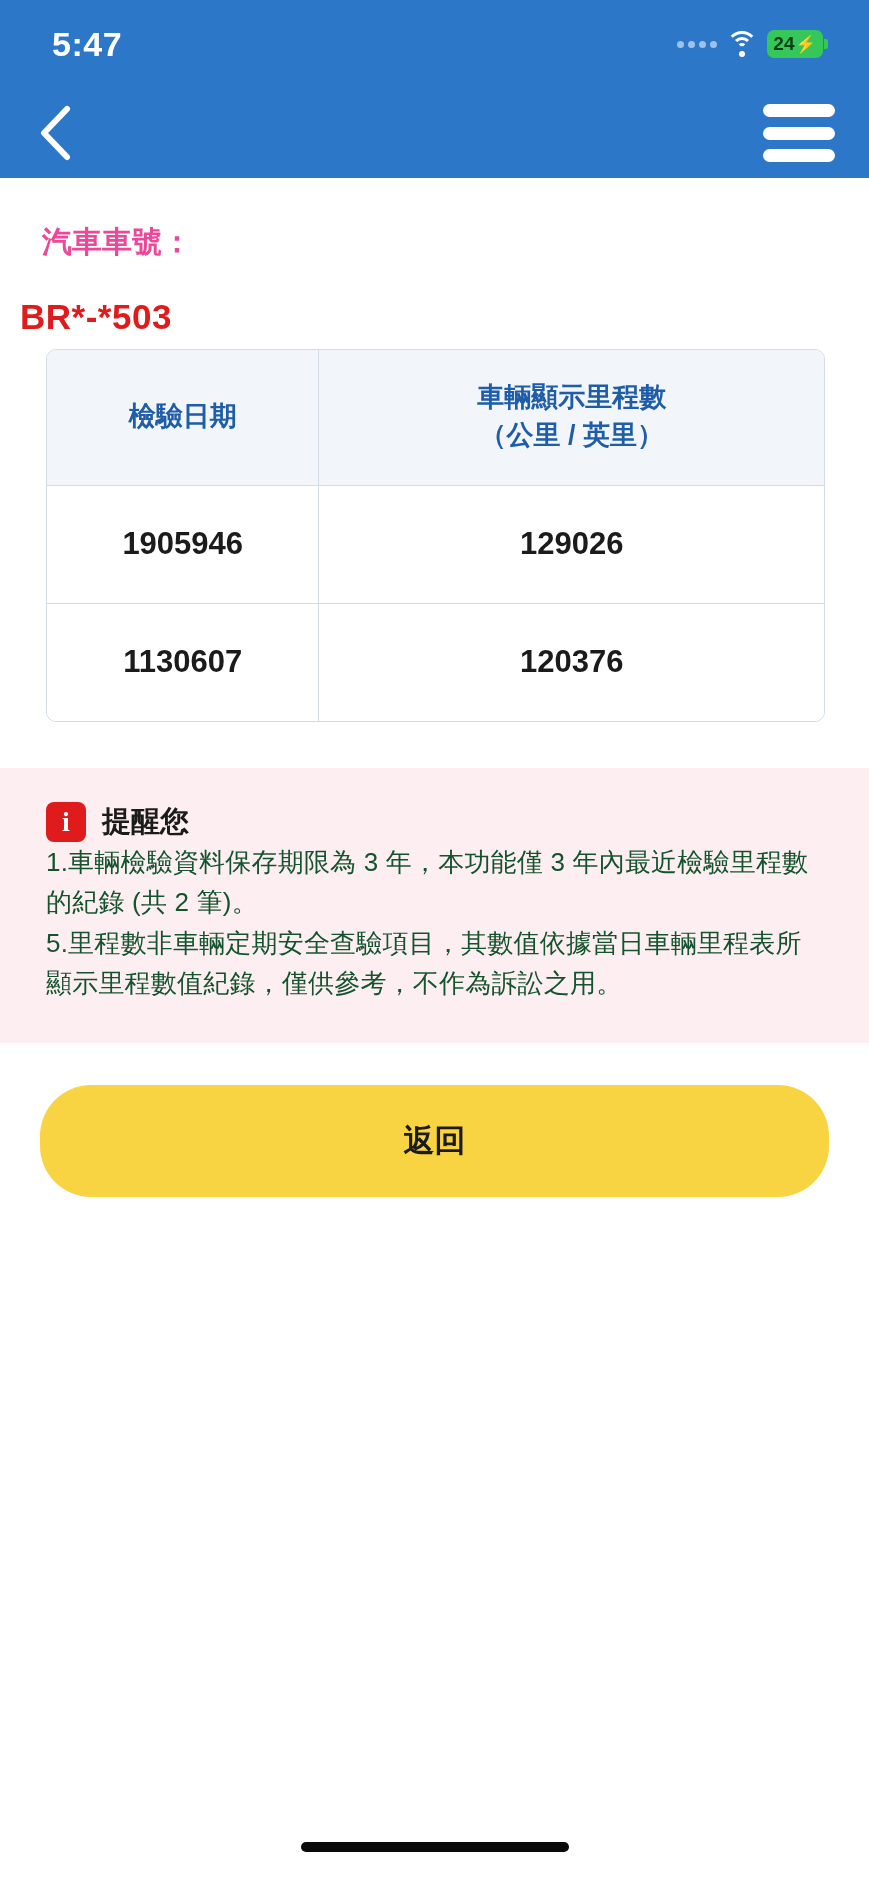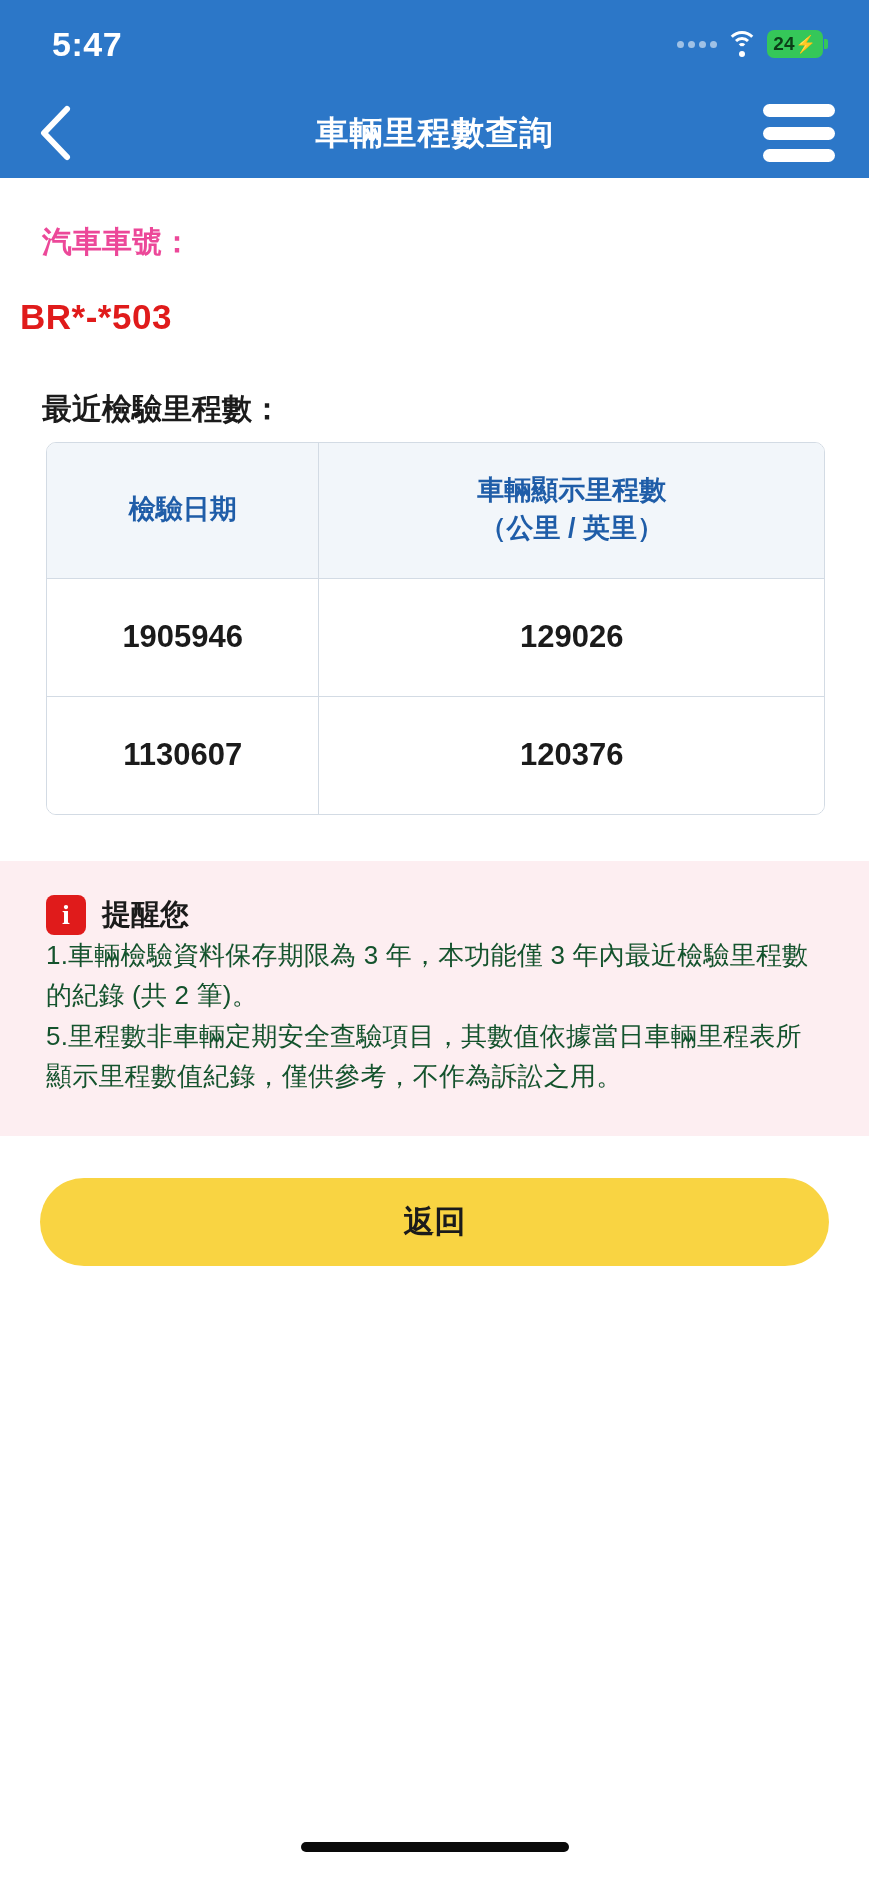--- a/index.html
+++ b/index.html
@@ -228,21 +228,21 @@
     font-weight: normal;
     color: #14532d;
     line-height: 1.55;
     letter-spacing: 0.2px;
   }
 
   
   .btn-wrap { padding: 42px 40px 0 40px; }
   .btn-back {
     width: 100%;
-    height: 88px;
+    height: 112px;
     border-radius: 51px;
     background: #f9d442;
     border: none;
     color: #1b1b1b;
     font-size: 31px;
     font-weight: bold;
     cursor: pointer;
     font-family: Liberation Serif, serif;
   }
 
@@ -289,33 +289,31 @@
   </div>
 
   <div class="navbar">
     <div class="nav-back">
       <span>
         <svg width="36" height="58" viewBox="0 0 36 58" fill="none">
           <path d="M30 5 L7 29 L30 53" stroke="#ffffff" stroke-width="6" stroke-linecap="round" stroke-linejoin="round"></path>
         </svg>
       </span>
     </div>
-    <div class="nav-title">車輛里程數查詢</div>
     <div class="nav-menu">
         <i></i>
         <i></i>
         <i></i>
       </div>
   </div>
 
   <div class="content">
 
     <div class="label-plate">汽車車號：</div>
     <div class="plate-value">BR*-*503</div>
-    <div class="label-recent">最近檢驗里程數：</div>
 
     <div class="table-wrap">
       <table>
         <thead>
           <tr>
             <th class="col-date">檢驗日期</th>
             <th>
               <span>車輛顯示里程數</span>
               <span class="sub">（公里 / 英里）</span>
             </th>

